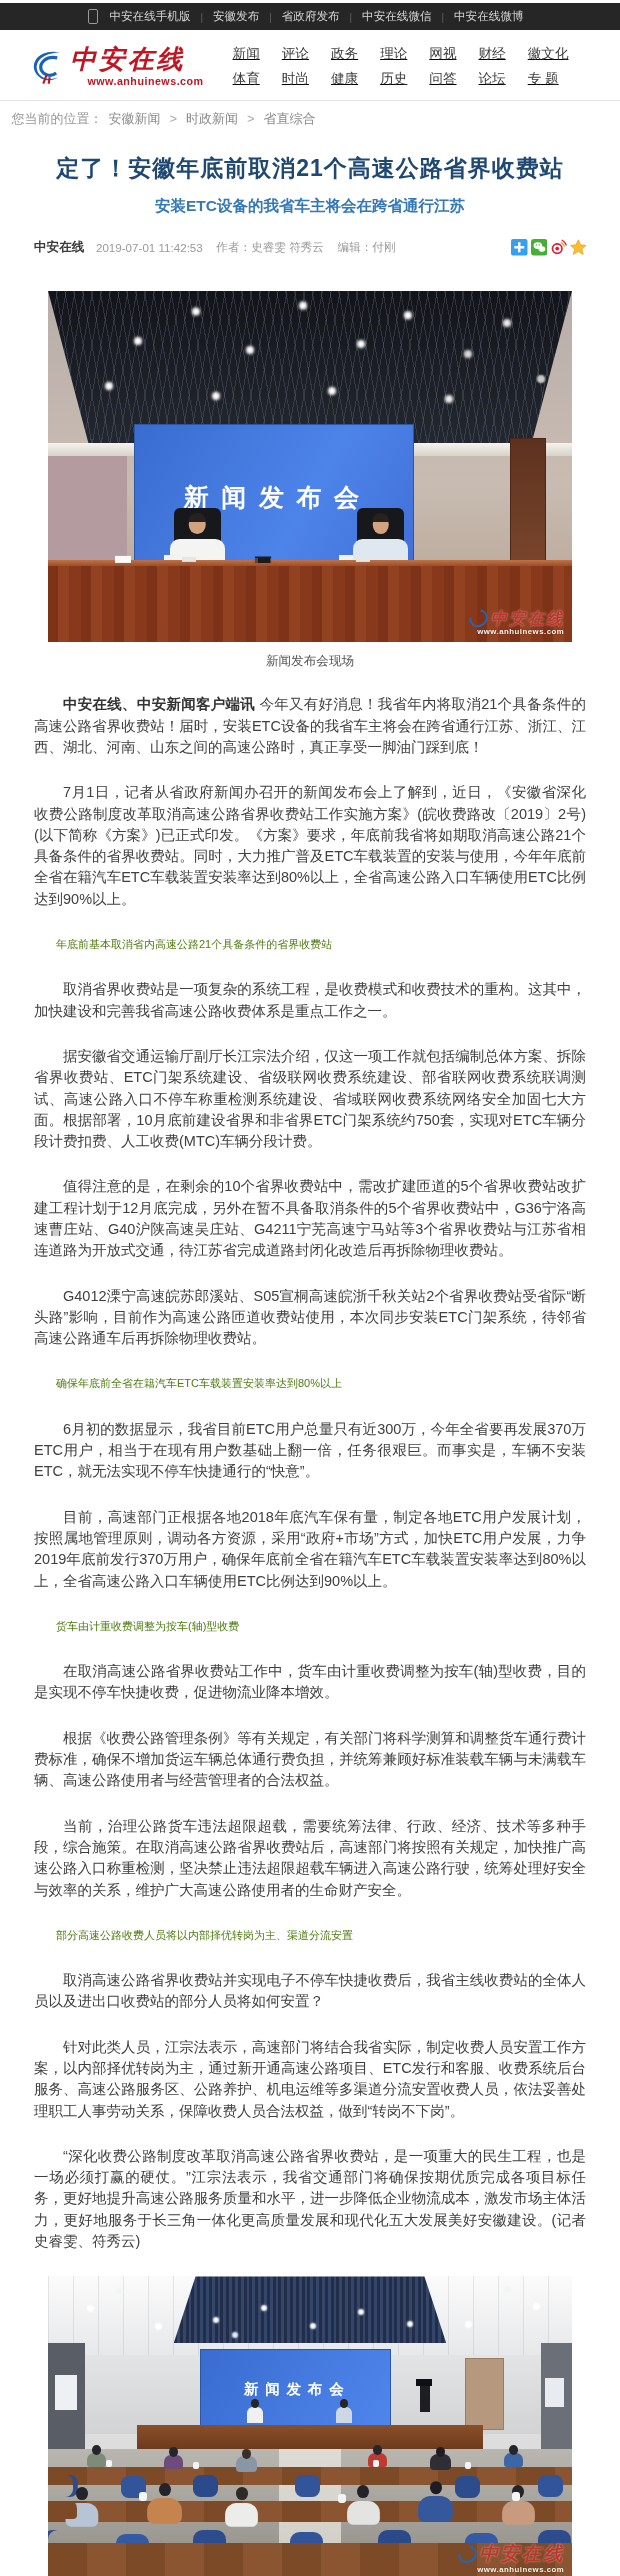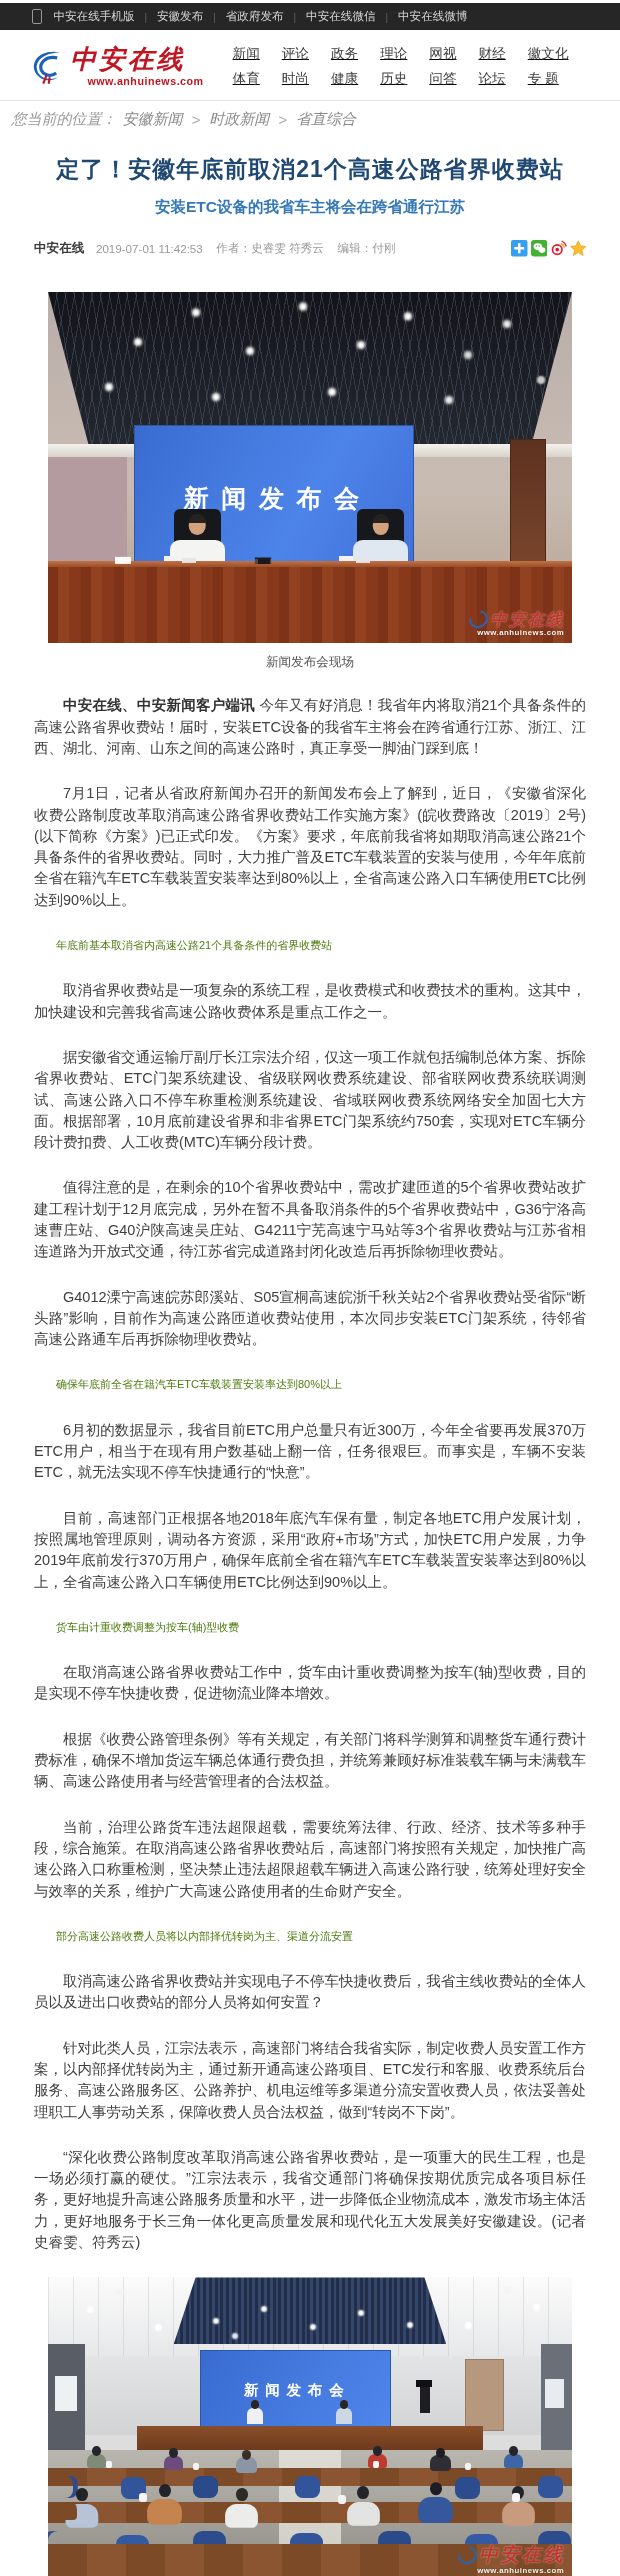--- a/index.html
+++ b/index.html
@@ -1,36 +1,36 @@
 <!DOCTYPE html>
 <html><head>
 <meta charset="utf-8">
 <style>
   html,body{margin:0;padding:0;background:#fff;}
   body{font-family:"Liberation Sans","DejaVu Sans",sans-serif;}
   .page{width:620px;height:2576px;margin:0 auto;background:#fff;overflow:hidden;position:relative;}
 
   
   .topbar{height:27px;margin-top:2.9px;background:#262626;display:flex;align-items:center;}
-  .topbar-inner{display:flex;align-items:center;gap:9.7px;padding-left:32px;font-size:11.6px;color:#d6d6d6;}
+  .topbar-inner{display:flex;align-items:center;gap:9.7px;padding-left:88px;font-size:11.6px;color:#d6d6d6;}
   .phone-icon{display:inline-block;width:7.8px;height:12.6px;border:1px solid #9a9a9a;border-radius:1.9px;margin-right:1.9px;}
   .tb-link{cursor:pointer;white-space:nowrap;}
   .tb-sep{color:#5a5a5a;}
 
   
   .site-header{display:flex;align-items:center;padding:15.5px 23px 11.6px 25px;border-bottom:1px solid #e3e3e3;}
   .logo{display:flex;align-items:center;cursor:pointer;}
   .logo-texts{margin-left:1.9px;}
   .logo-cn{font-size:26px;font-weight:bold;font-style:italic;color:#c01622;letter-spacing:2.9px;line-height:27px;}
   .logo-url{font-size:10.7px;font-weight:bold;color:#c01622;letter-spacing:0.5px;margin-top:1.9px;margin-left:17.5px;}
   .main-nav{display:flex;gap:22px;margin-left:29px;text-decoration:underline;}
   .nav-col{display:flex;flex-direction:column;gap:6.8px;font-size:13.6px;color:#3d3d3d;cursor:pointer;white-space:nowrap;}
 
   
-  .breadcrumb{padding:8.7px 11.6px;font-size:15px;color:#999;display:flex;gap:5.8px;align-items:center;font-style:italic;}
+  .breadcrumb{padding:8.7px 11.6px;font-size:13px;color:#999;display:flex;gap:5.8px;align-items:center;}
   .bc-link{color:#8a8a8a;cursor:pointer;}
   .bc-sep{color:#aaa;}
 
   
   .art-title{margin:15.5px 19.4px 0;text-align:center;font-size:23px;font-weight:bold;color:#1f4872;letter-spacing:1px;line-height:33px;}
   .art-subtitle{margin-top:11.6px;text-align:center;font-size:15.5px;font-weight:bold;color:#3478b8;}
   .meta-row{margin:21.3px 34px 0;display:flex;align-items:center;font-size:11.6px;color:#9a9a9a;}
   .meta-source{font-size:12.6px;font-weight:bold;color:#3c3c3c;margin-right:11.6px;}
   .meta-item{margin-right:13.6px;}
   .share-icons{margin-left:auto;display:flex;gap:2.9px;align-items:center;}

